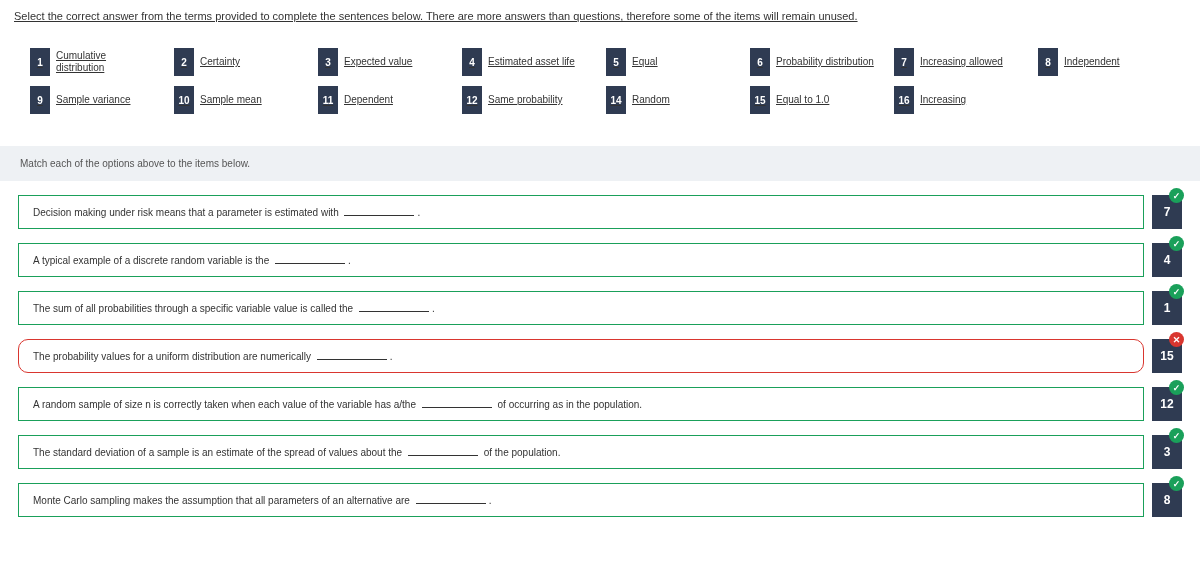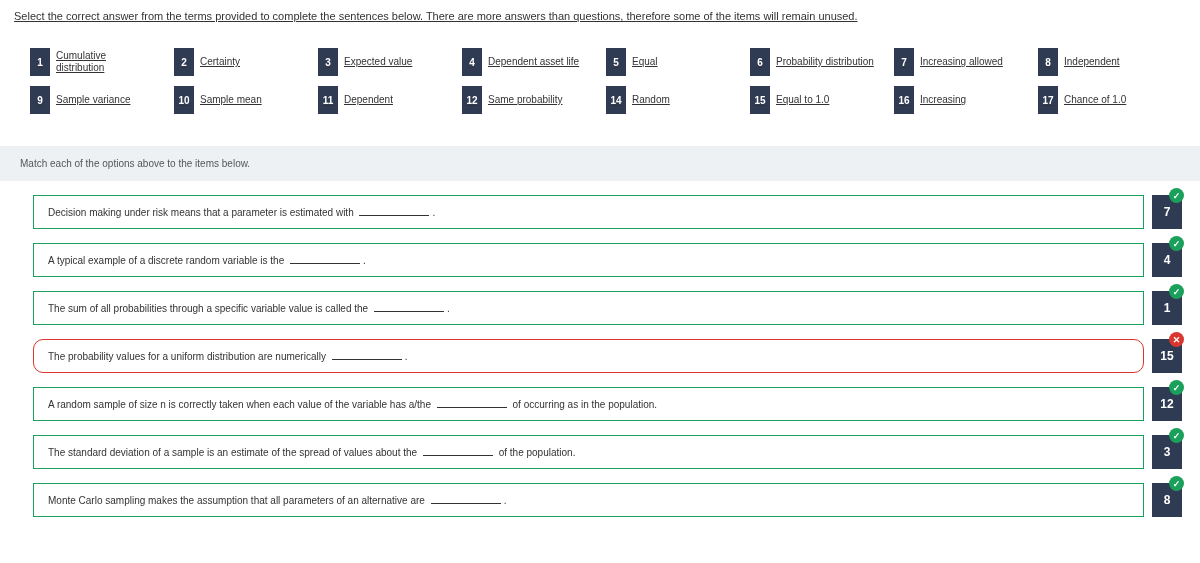--- a/index.html
+++ b/index.html
@@ -59,21 +59,20 @@
   .answer-box {
     flex: 1;
     border: 1.5px solid #1aa05a;
     background: #fff;
     padding: 10px 14px;
     font-size: 10px;
     color: #333;
     display: flex;
     align-items: center;
     min-height: 34px;
-    margin-left: 15px;
   }
   .answer-box.wrong { border-color: #d9362f; border-radius: 10px; }
   .answer-side {
     width: 30px;
     margin-left: 8px;
     background: #2f3b52;
     color: #fff;
     font-size: 12px;
     font-weight: bold;
     display: flex;
@@ -118,21 +117,21 @@
       <div class="term">
         <div class="term-num">2</div>
         <div class="term-label">Certainty</div>
       </div>
       <div class="term">
         <div class="term-num">3</div>
         <div class="term-label">Expected value</div>
       </div>
       <div class="term">
         <div class="term-num">4</div>
-        <div class="term-label">Dependent asset life</div>
+        <div class="term-label">Estimated asset life</div>
       </div>
       <div class="term">
         <div class="term-num">5</div>
         <div class="term-label">Equal</div>
       </div>
       <div class="term">
         <div class="term-num">6</div>
         <div class="term-label">Probability distribution</div>
       </div>
       <div class="term">
@@ -164,24 +163,20 @@
         <div class="term-label">Random</div>
       </div>
       <div class="term">
         <div class="term-num">15</div>
         <div class="term-label">Equal to 1.0</div>
       </div>
       <div class="term">
         <div class="term-num">16</div>
         <div class="term-label">Increasing</div>
       </div>
-      <div class="term">
-        <div class="term-num">17</div>
-        <div class="term-label">Chance of 1.0</div>
-      </div>
     </div>
 </div>
 
 <div class="match-bar">Match each of the options above to the items below.</div>
 
 <div class="answers" id="answers-list">
     <div class="answer-row">
       <div class="answer-box">
         <span>Decision making under risk means that a parameter is estimated with <span class="blank"></span>.</span>
       </div>

